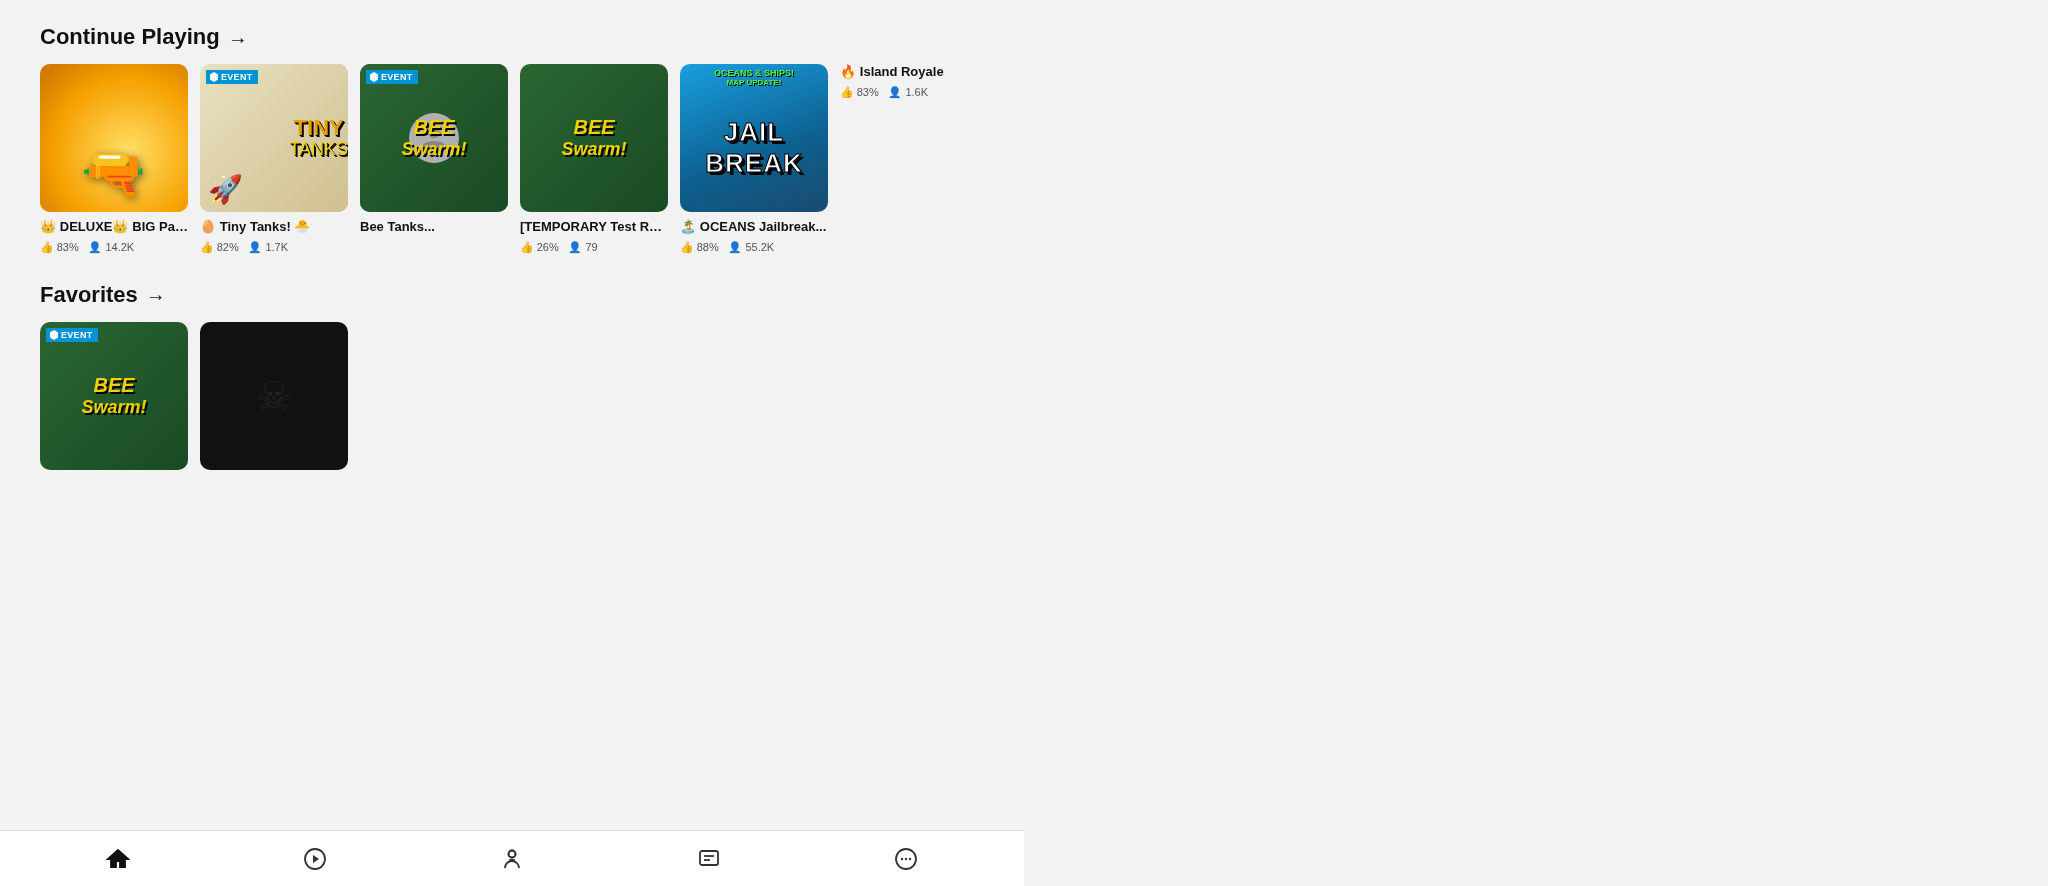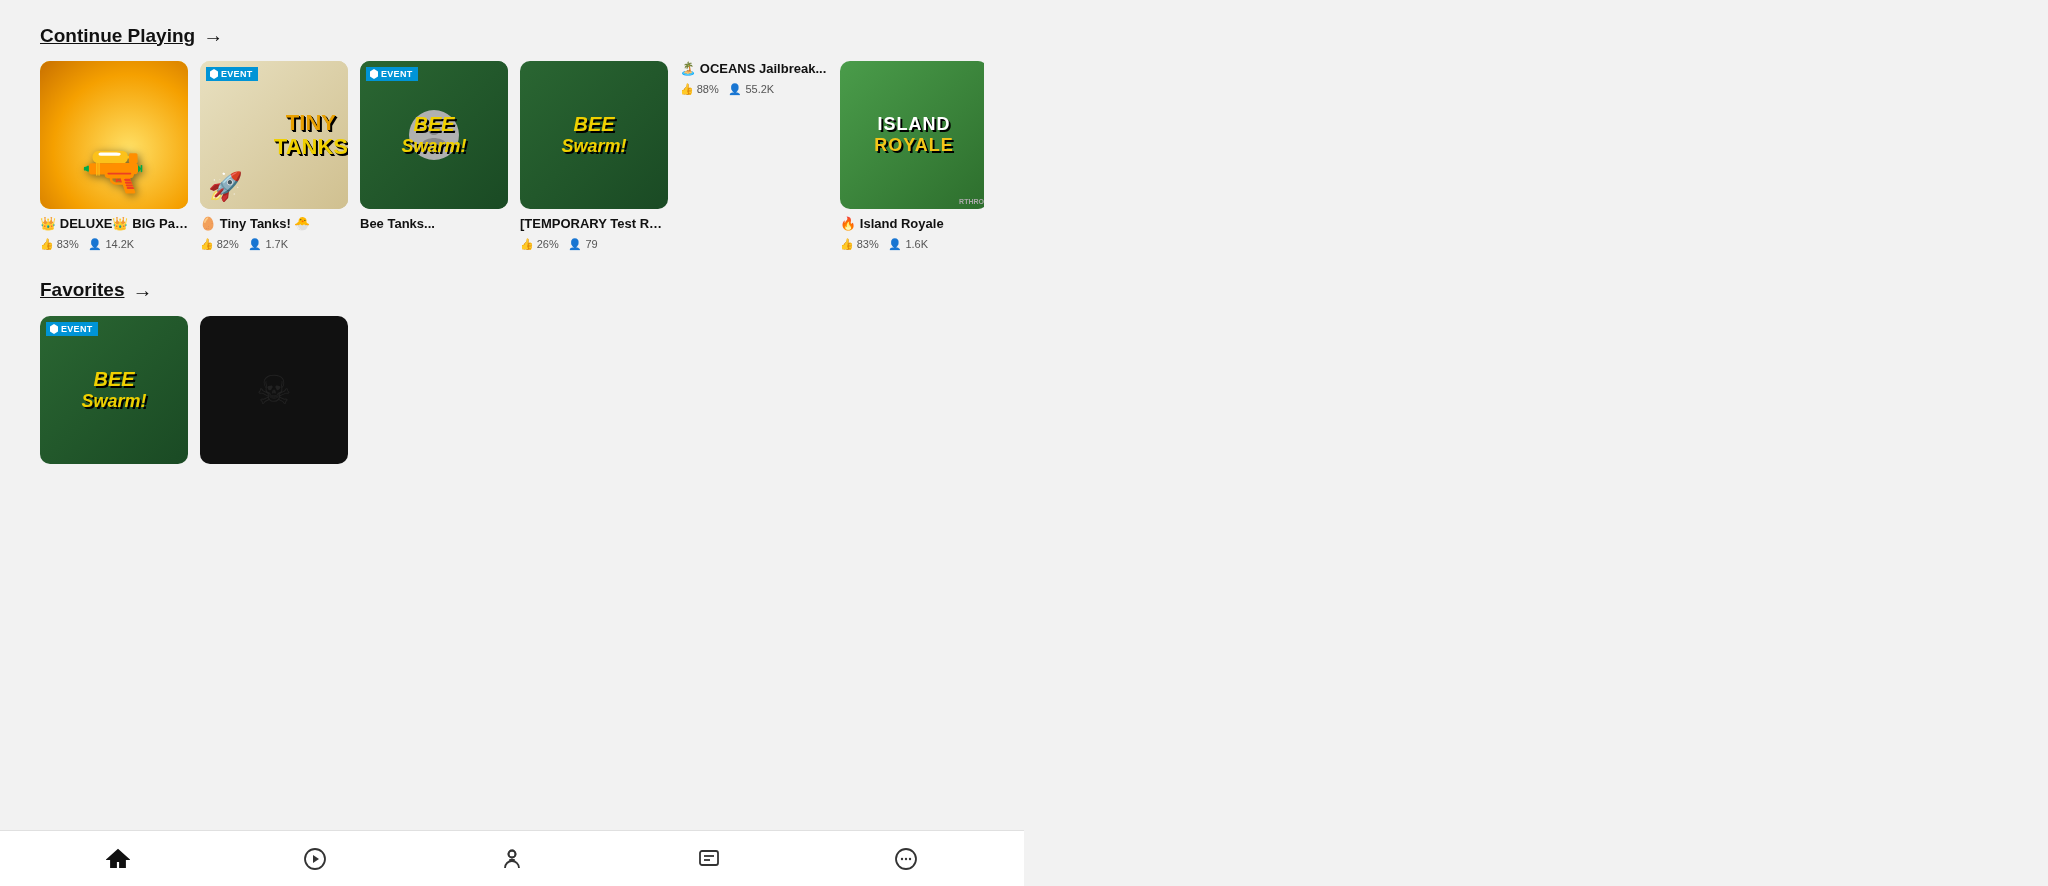--- a/index.html
+++ b/index.html
@@ -16,24 +16,23 @@
       padding: 24px 40px 0 40px;
     }
 
     .section-header {
       display: flex;
       align-items: center;
       margin-bottom: 14px;
     }
 
     .section-title {
-      font-size: 19px;
+      font-size: 22px;
       font-weight: 700;
       color: #111;
-      text-decoration: underline;
     }
 
     .section-arrow {
       margin-left: 8px;
       font-size: 20px;
       color: #111;
     }
 
     .games-row {
       display: flex;
@@ -241,21 +240,21 @@
         </div>
       </div>
     </div>
 
     <div class="game-card">
       <div class="game-thumbnail thumb-tiny-tanks">
         <div class="thumb-inner" style="background:linear-gradient(135deg,#e8e0c0,#d0c090);justify-content:flex-end;">
           <div style="position:absolute;inset:0;background:linear-gradient(135deg,#e8e0c0 0%,#d0c090 100%);"></div>
           <div style="position:relative;z-index:1;text-align:center;">
             <div style="color:#e8a000;font-size:22px;font-weight:900;text-shadow:1px 1px 0 #000,2px 2px 0 #000;line-height:1.1;">TINY</div>
-            <div style="color:#f0d000;font-size:22px;font-weight:700;text-shadow:1px 1px 0 #000,2px 2px 0 #000;line-height:1.1;">TANKS</div>
+            <div style="color:#f0d000;font-size:18px;font-weight:400;text-shadow:1px 1px 0 #000,2px 2px 0 #000;line-height:1.1;">TANKS</div>
           </div>
           <div style="position:absolute;bottom:6px;left:8px;font-size:28px;">🚀</div>
         </div>
         <div class="event-badge">
           <span class="event-badge-dot"></span>
           EVENT
         </div>
       </div>
       <div class="game-name">🥚 Tiny Tanks! 🐣</div>
       <div class="game-stats">
@@ -312,43 +311,46 @@
           <span>26%</span>
         </div>
         <div class="stat">
           <span class="stat-icon">👤</span>
           <span>79</span>
         </div>
       </div>
     </div>
 
     <div class="game-card">
+      <div class="game-thumbnail" style="background:linear-gradient(160deg,#1a9fdf 0%,#0d6090 60%,#1a4a6e 100%);">
+        <div class="thumb-inner">
+          <div style="position:absolute;top:4px;right:4px;left:4px;text-align:center;">
+            <div style="color:#55ee44;font-size:9px;font-weight:900;text-shadow:1px 1px 0 #000;">OCEANS &amp; SHIPS!</div>
+            <div style="color:#55ee44;font-size:8px;font-weight:700;text-shadow:1px 1px 0 #000;">MAP UPDATE!</div>
+          </div>
+          <div style="position:relative;z-index:1;text-align:center;margin-top:20px;">
+            <div style="color:white;font-size:26px;font-weight:900;text-shadow:3px 3px 0 #000,1px 1px 0 #333;letter-spacing:1px;-webkit-text-stroke:1px #000;">JAIL</div>
+            <div style="color:white;font-size:26px;font-weight:900;text-shadow:3px 3px 0 #000,1px 1px 0 #333;letter-spacing:1px;-webkit-text-stroke:1px #000;">BREAK</div>
+          </div>
+        </div>
+      </div>
       <div class="game-name">🏝️ OCEANS Jailbreak...</div>
       <div class="game-stats">
         <div class="stat">
           <span class="stat-icon">👍</span>
           <span>88%</span>
         </div>
         <div class="stat">
           <span class="stat-icon">👤</span>
           <span>55.2K</span>
         </div>
       </div>
     </div>
 
     <div class="game-card">
-      <div class="game-thumbnail" style="background:linear-gradient(135deg,#4a9c4a 0%,#2d6e2d 100%);">
-        <div class="thumb-inner">
-          <div style="position:absolute;bottom:4px;right:4px;font-size:7px;color:#aaa;font-weight:600;">RTHRO</div>
-          <div style="position:relative;z-index:1;text-align:center;">
-            <div style="color:white;font-size:18px;font-weight:900;text-shadow:2px 2px 0 #000;letter-spacing:1px;">ISLAND</div>
-            <div style="color:#f5c518;font-size:18px;font-weight:900;text-shadow:2px 2px 0 #000;letter-spacing:1px;">ROYALE</div>
-          </div>
-        </div>
-      </div>
       <div class="game-name">🔥 Island Royale</div>
       <div class="game-stats">
         <div class="stat">
           <span class="stat-icon">👍</span>
           <span>83%</span>
         </div>
         <div class="stat">
           <span class="stat-icon">👤</span>
           <span>1.6K</span>
         </div>

